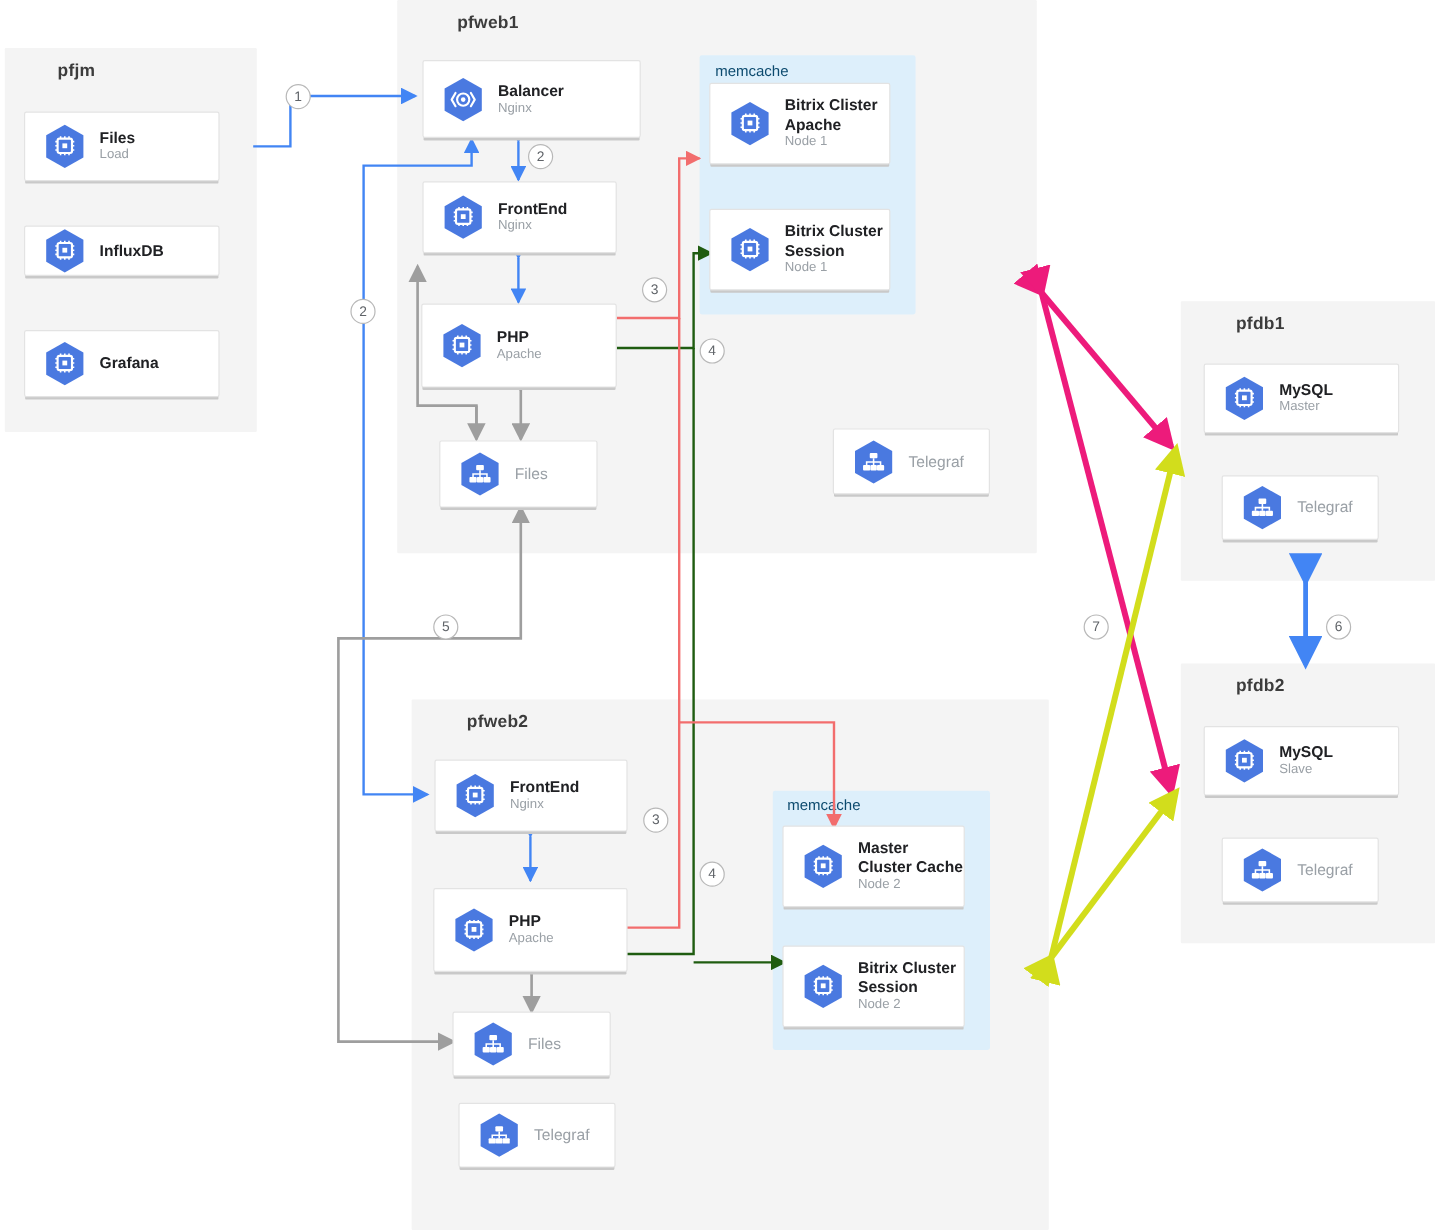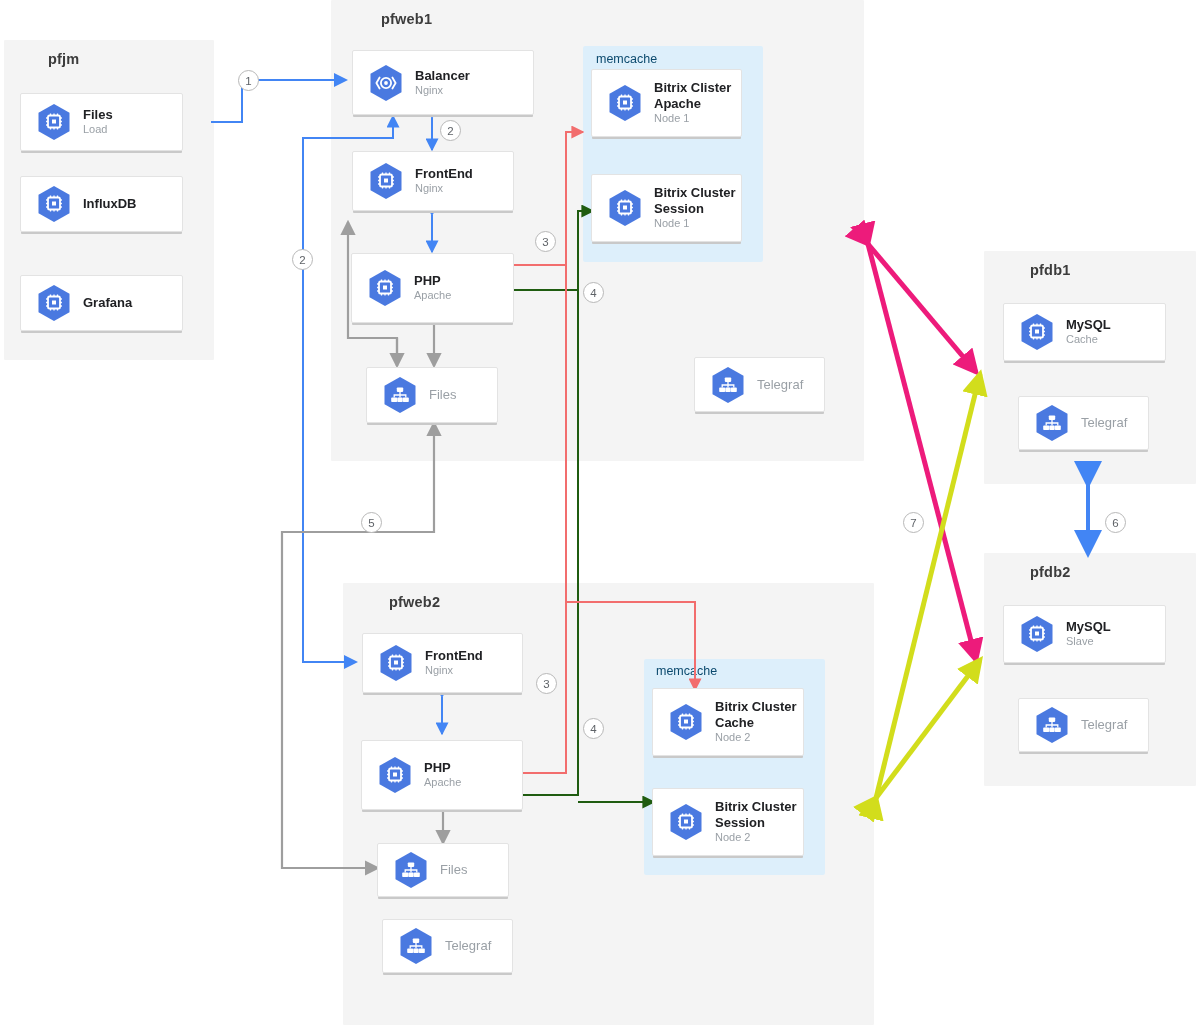--- a/index.html
+++ b/index.html
@@ -198,21 +198,21 @@
       <rect x="15" y="16.5" width="4" height="4" fill="#fff"></rect>
       <path d="M13.5 10.6v2M17 10.6v2M20.5 10.6v2M13.5 24.4v2M17 24.4v2M20.5 24.4v2M9.1 15h2M9.1 18.5h2M9.1 22h2M22.9 15h2M22.9 18.5h2M22.9 22h2" stroke="#fff" stroke-width="1.3"></path>
         </svg>
     </span>
     <span class="labels">
       <span class="t1">Files</span>
       <span class="t2">Load</span>
     </span>
   </div>
 
-  <div class="card" style="left:20px;top:176px;width:163px;height:56px;">
+  <div class="card" style="left:20px;top:188px;width:163px;height:42px;">
     <span class="ico">
       <svg viewBox="0 0 34 38">
           <polygon points="17,1 32.5,9.8 32.5,28.2 17,37 1.5,28.2 1.5,9.8" fill="#4a79e0"></polygon>
       <rect x="11" y="12.5" width="12" height="12" rx="1.6" fill="none" stroke="#fff" stroke-width="1.8"></rect>
       <rect x="15" y="16.5" width="4" height="4" fill="#fff"></rect>
       <path d="M13.5 10.6v2M17 10.6v2M20.5 10.6v2M13.5 24.4v2M17 24.4v2M20.5 24.4v2M9.1 15h2M9.1 18.5h2M9.1 22h2M22.9 15h2M22.9 18.5h2M22.9 22h2" stroke="#fff" stroke-width="1.3"></path>
         </svg>
     </span>
     <span class="labels">
       <span class="t1">InfluxDB</span>
@@ -407,21 +407,21 @@
   <div class="card stack" style="left:652px;top:688px;width:152px;height:68px;">
     <span class="ico">
       <svg viewBox="0 0 34 38">
           <polygon points="17,1 32.5,9.8 32.5,28.2 17,37 1.5,28.2 1.5,9.8" fill="#4a79e0"></polygon>
       <rect x="11" y="12.5" width="12" height="12" rx="1.6" fill="none" stroke="#fff" stroke-width="1.8"></rect>
       <rect x="15" y="16.5" width="4" height="4" fill="#fff"></rect>
       <path d="M13.5 10.6v2M17 10.6v2M20.5 10.6v2M13.5 24.4v2M17 24.4v2M20.5 24.4v2M9.1 15h2M9.1 18.5h2M9.1 22h2M22.9 15h2M22.9 18.5h2M22.9 22h2" stroke="#fff" stroke-width="1.3"></path>
         </svg>
     </span>
     <span class="labels">
-      <span class="t1">Bitrix Cluster Cache</span>
+      <span class="t1">Master Cluster Cache</span>
       <span class="t2">Node 2</span>
     </span>
   </div>
 
   <div class="card stack" style="left:652px;top:788px;width:152px;height:68px;">
     <span class="ico">
       <svg viewBox="0 0 34 38">
           <polygon points="17,1 32.5,9.8 32.5,28.2 17,37 1.5,28.2 1.5,9.8" fill="#4a79e0"></polygon>
       <rect x="11" y="12.5" width="12" height="12" rx="1.6" fill="none" stroke="#fff" stroke-width="1.8"></rect>
       <rect x="15" y="16.5" width="4" height="4" fill="#fff"></rect>
@@ -438,21 +438,21 @@
     <span class="ico">
       <svg viewBox="0 0 34 38">
           <polygon points="17,1 32.5,9.8 32.5,28.2 17,37 1.5,28.2 1.5,9.8" fill="#4a79e0"></polygon>
       <rect x="11" y="12.5" width="12" height="12" rx="1.6" fill="none" stroke="#fff" stroke-width="1.8"></rect>
       <rect x="15" y="16.5" width="4" height="4" fill="#fff"></rect>
       <path d="M13.5 10.6v2M17 10.6v2M20.5 10.6v2M13.5 24.4v2M17 24.4v2M20.5 24.4v2M9.1 15h2M9.1 18.5h2M9.1 22h2M22.9 15h2M22.9 18.5h2M22.9 22h2" stroke="#fff" stroke-width="1.3"></path>
         </svg>
     </span>
     <span class="labels">
       <span class="t1">MySQL</span>
-      <span class="t2">Cache</span>
+      <span class="t2">Master</span>
     </span>
   </div>
 
   <div class="card" style="left:1018px;top:396px;width:131px;height:54px;">
     <span class="ico">
       <svg viewBox="0 0 34 38">
           <polygon points="17,1 32.5,9.8 32.5,28.2 17,37 1.5,28.2 1.5,9.8" fill="#4a79e0"></polygon>
       <rect x="13.8" y="11.5" width="6.4" height="4.4" rx=".8" fill="#fff"></rect>
       <rect x="8.2" y="21.6" width="6" height="4.4" rx=".8" fill="#fff"></rect>
       <rect x="14.3" y="21.6" width="5.4" height="4.4" rx=".8" fill="#fff"></rect>

